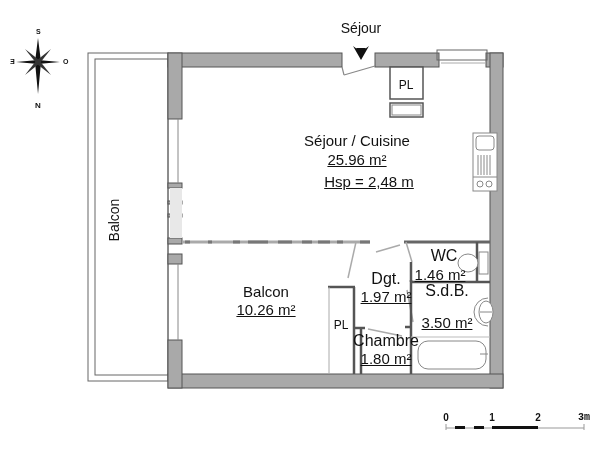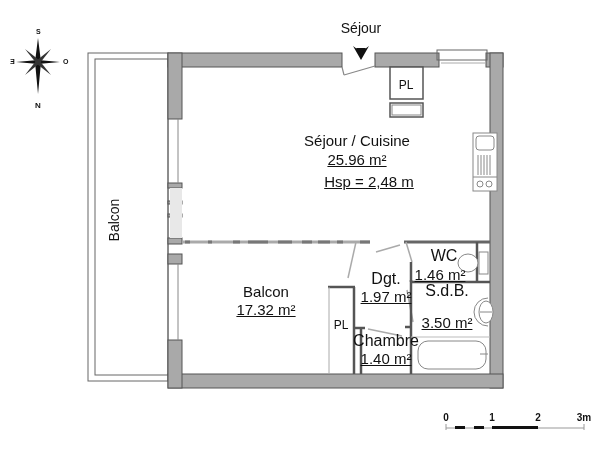--- a/index.html
+++ b/index.html
@@ -167,32 +167,32 @@
 <div class="lbl acces" style="left:361px;top:20px;">Séjour</div>
 
 <div class="lbl pl" style="left:406px;top:78px;">PL</div>
 <div class="lbl pl" style="left:341px;top:318px;">PL</div>
 
 <div class="lbl room-name" style="left:357px;top:132px;">Séjour / Cuisine</div>
 <div class="lbl room-area" style="left:357px;top:151px;">25.96 m²</div>
 <div class="lbl room-area" style="left:369px;top:173px;">Hsp =  2,48 m</div>
 
 <div class="lbl room-name" style="left:266px;top:283px;">Balcon</div>
-<div class="lbl room-area" style="left:266px;top:301px;">17.32 m²</div>
+<div class="lbl room-area" style="left:266px;top:301px;">10.26 m²</div>
 
 <div class="lbl small-name" style="left:386px;top:270px;">Dgt.</div>
 <div class="lbl room-area" style="left:386px;top:288px;text-align:right;">1.97 m²</div>
 
 <div class="lbl small-name" style="left:444px;top:247px;">WC</div>
 <div class="lbl room-area" style="left:440px;top:266px;">1.46 m²</div>
 
 <div class="lbl small-name" style="left:447px;top:282px;">S.d.B.</div>
 <div class="lbl room-area" style="left:447px;top:314px;text-align:right;">3.50 m²</div>
 
 <div class="lbl small-name" style="left:386px;top:332px;">Chambre</div>
-<div class="lbl room-area" style="left:386px;top:350px;">1.40 m²</div>
+<div class="lbl room-area" style="left:386px;top:350px;">1.80 m²</div>
 
 <div class="abs room-name" style="left:114px;top:212px;transform:rotate(-90deg);transform-origin:center;font-size:14px;width:60px;text-align:center;margin-left:-30px;">Balcon</div>
 
 <div class="scale-l" style="left:446px;top:412px;">0</div>
 <div class="scale-l" style="left:492px;top:412px;">1</div>
 <div class="scale-l" style="left:538px;top:412px;">2</div>
-<div class="scale-l" style="left:584px;top:412px;">3m</div>
+<div class="scale-l" style="left:584px;top:412px;font-family:Liberation Mono, monospace;">3m</div>
 
 </body></html>

